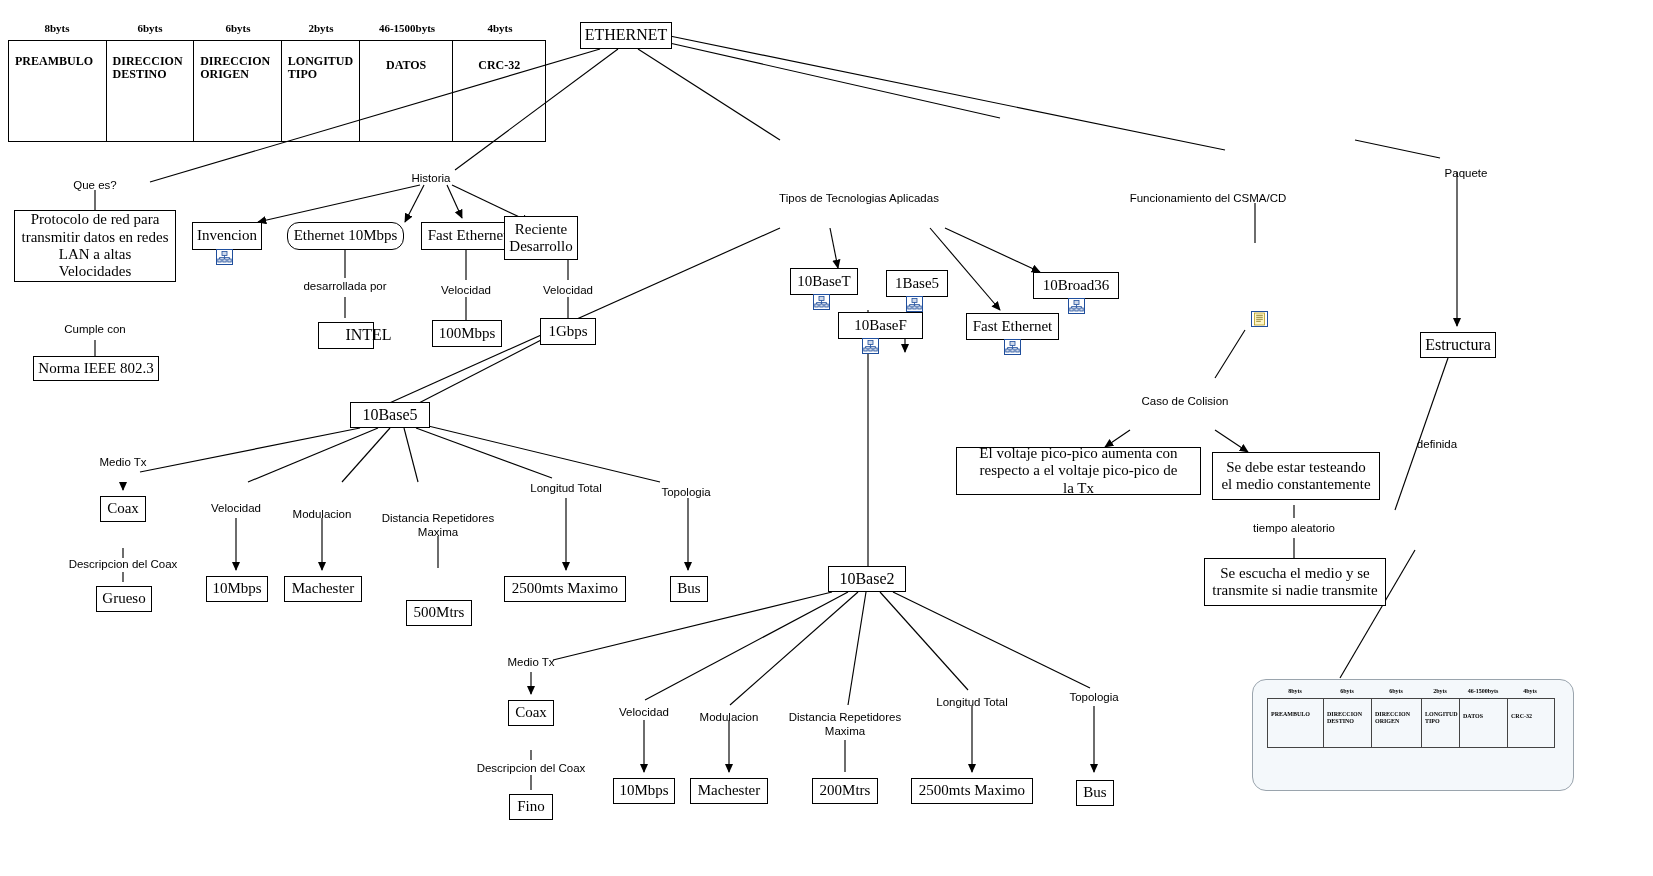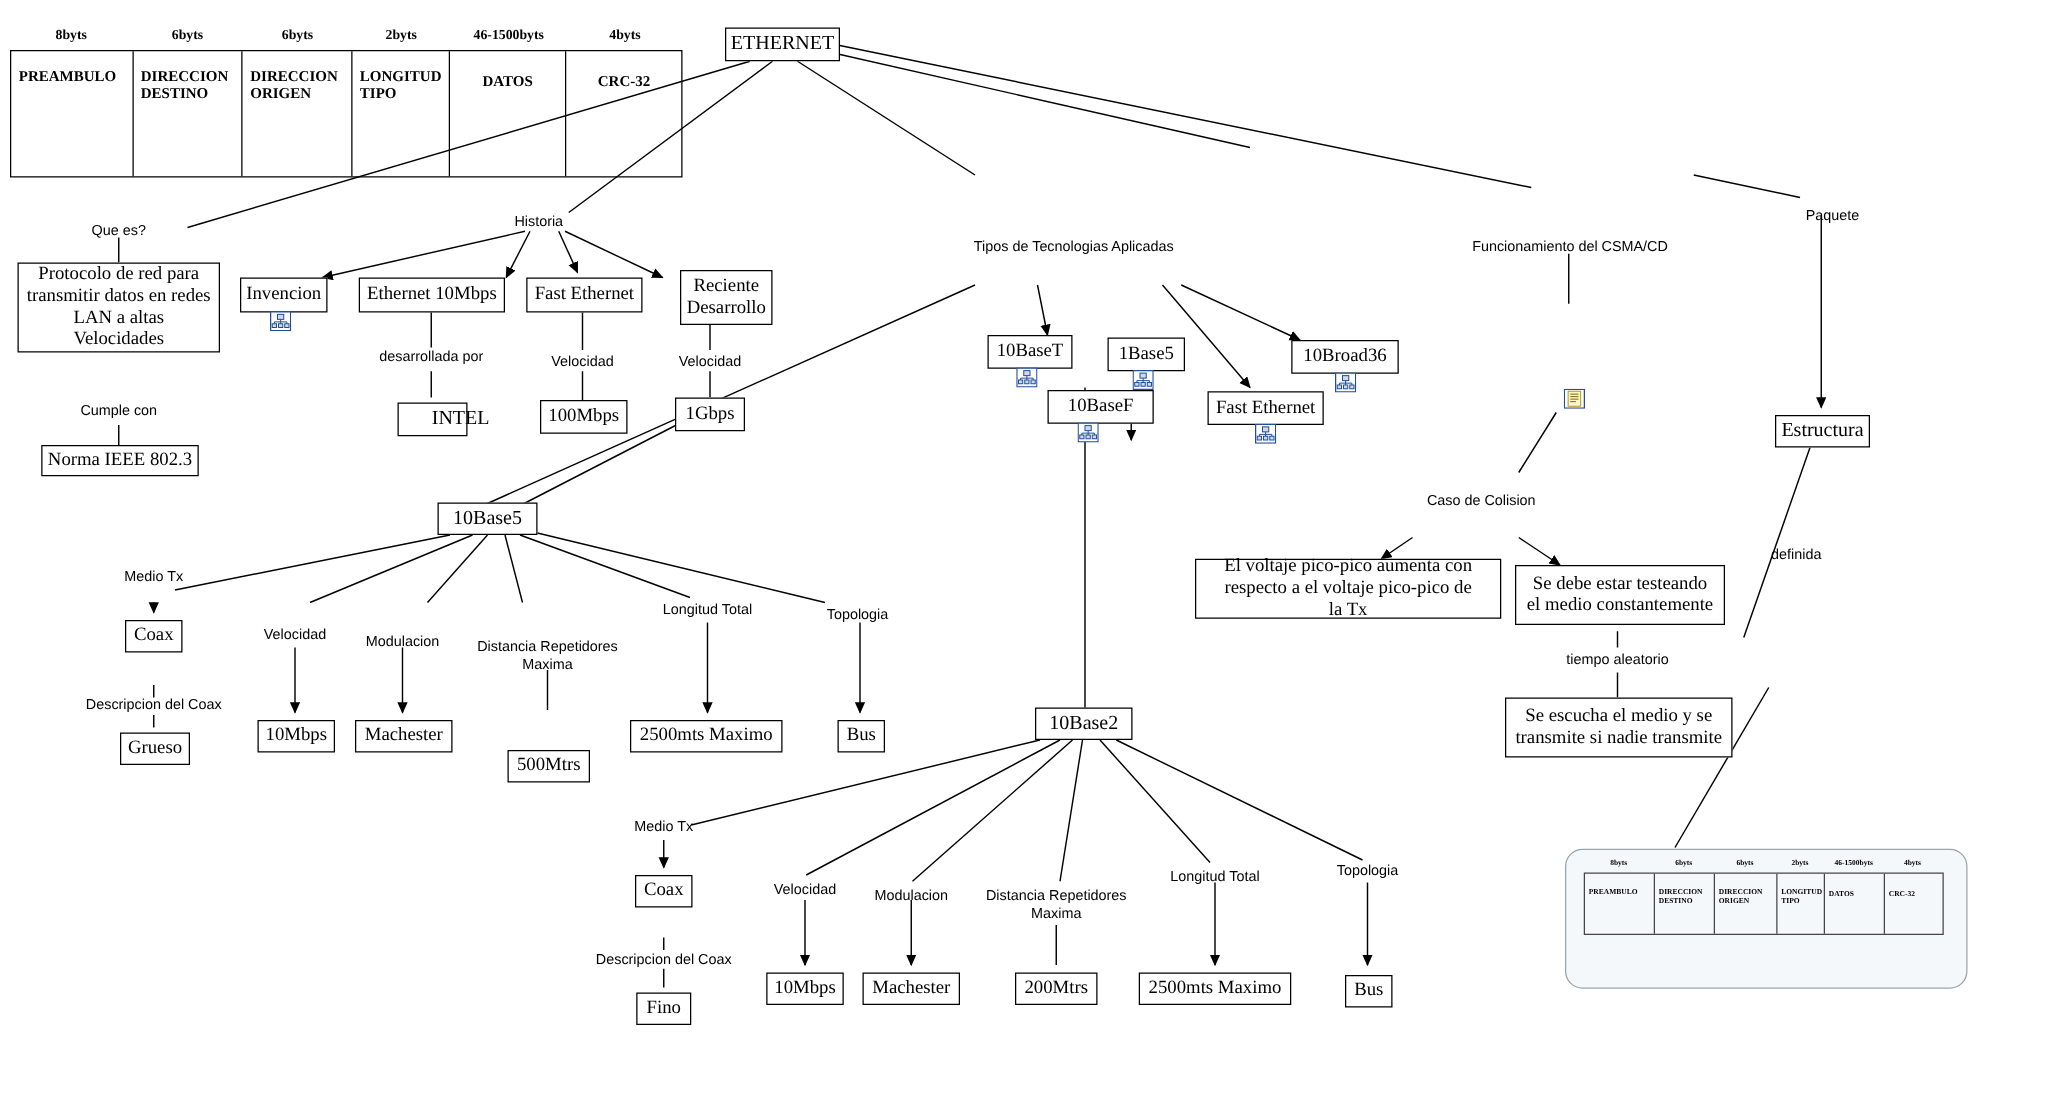--- a/index.html
+++ b/index.html
@@ -154,21 +154,21 @@
     </div>
   </div>
 
   <div class="node n16" style="left:580px;top:22px;width:92px;height:27px;">
     <span>ETHERNET</span>
   </div>
 
   <div class="lbl c" style="left:95px;top:178px;">Que es?</div>
   <div class="lbl c" style="left:431px;top:171px;">Historia</div>
   <div class="lbl c" style="left:859px;top:191px;">Tipos de Tecnologias Aplicadas</div>
-  <div class="lbl c" style="left:1256px;top:191px;">Funcionamiento del CSMA/CD</div>
+  <div class="lbl c" style="left:1208px;top:191px;">Funcionamiento del CSMA/CD</div>
   <div class="lbl c" style="left:1466px;top:155px;margin-top:11px;">Paquete</div>
   <div class="lbl c" style="left:95px;top:322px;">Cumple con</div>
   <div class="lbl c" style="left:345px;top:279px;">desarrollada por</div>
   <div class="lbl c" style="left:466px;top:283px;">Velocidad</div>
   <div class="lbl c" style="left:568px;top:283px;">Velocidad</div>
   <div class="lbl c" style="left:1185px;top:394px;">Caso de Colision</div>
   <div class="lbl c" style="left:1294px;top:521px;">tiempo aleatorio</div>
   <div class="lbl c" style="left:1437px;top:437px;">definida</div>
 
   <div class="node n15" style="left:14px;top:210px;width:162px;height:72px;padding:16px 6px;">
@@ -183,27 +183,27 @@
   </div>
   <svg class="icon" style="left:216px;top:249px;" viewBox="0 0 17 16">
     <rect x="0.5" y="0.5" width="16" height="15" fill="#ffffff" stroke="#1f4e9c"></rect>
     <rect x="6" y="2.5" width="5" height="4" fill="#cfd9ea" stroke="#1f4e9c" stroke-width="0.8"></rect>
     <path d="M8.5 6.5 L8.5 8.5 M3.5 8.5 L13.5 8.5 M3.5 8.5 L3.5 10 M8.5 8.5 L8.5 10 M13.5 8.5 L13.5 10" stroke="#1f4e9c" stroke-width="0.8" fill="none"></path>
     <rect x="1.8" y="10" width="3.4" height="3" fill="#cfd9ea" stroke="#1f4e9c" stroke-width="0.8"></rect>
     <rect x="6.8" y="10" width="3.4" height="3" fill="#cfd9ea" stroke="#1f4e9c" stroke-width="0.8"></rect>
     <rect x="11.8" y="10" width="3.4" height="3" fill="#cfd9ea" stroke="#1f4e9c" stroke-width="0.8"></rect>
   </svg>
 
-  <div class="node n15" style="left:287px;top:222px;width:117px;height:28px;">
+  <div class="node n15" style="left:287px;top:222px;width:117px;height:28px;border-radius:12px;">
     <span>Ethernet 10Mbps</span>
   </div>
   <div class="node n15" style="left:421px;top:222px;width:93px;height:28px;">
     <span>Fast Ethernet</span>
   </div>
-  <div class="node n15" style="left:544px;top:216px;width:74px;height:44px;padding:16px;">
+  <div class="node n15" style="left:504px;top:216px;width:74px;height:44px;padding:16px;">
     <span>Reciente Desarrollo</span>
   </div>
   <div class="node n16" style="left:318px;top:322px;width:56px;height:27px;padding-left:45px;">
     <span>INTEL</span>
   </div>
   <div class="node n15" style="left:432px;top:320px;width:70px;height:27px;">
     <span>100Mbps</span>
   </div>
   <div class="node n15" style="left:540px;top:318px;width:56px;height:27px;">
     <span>1Gbps</span>

